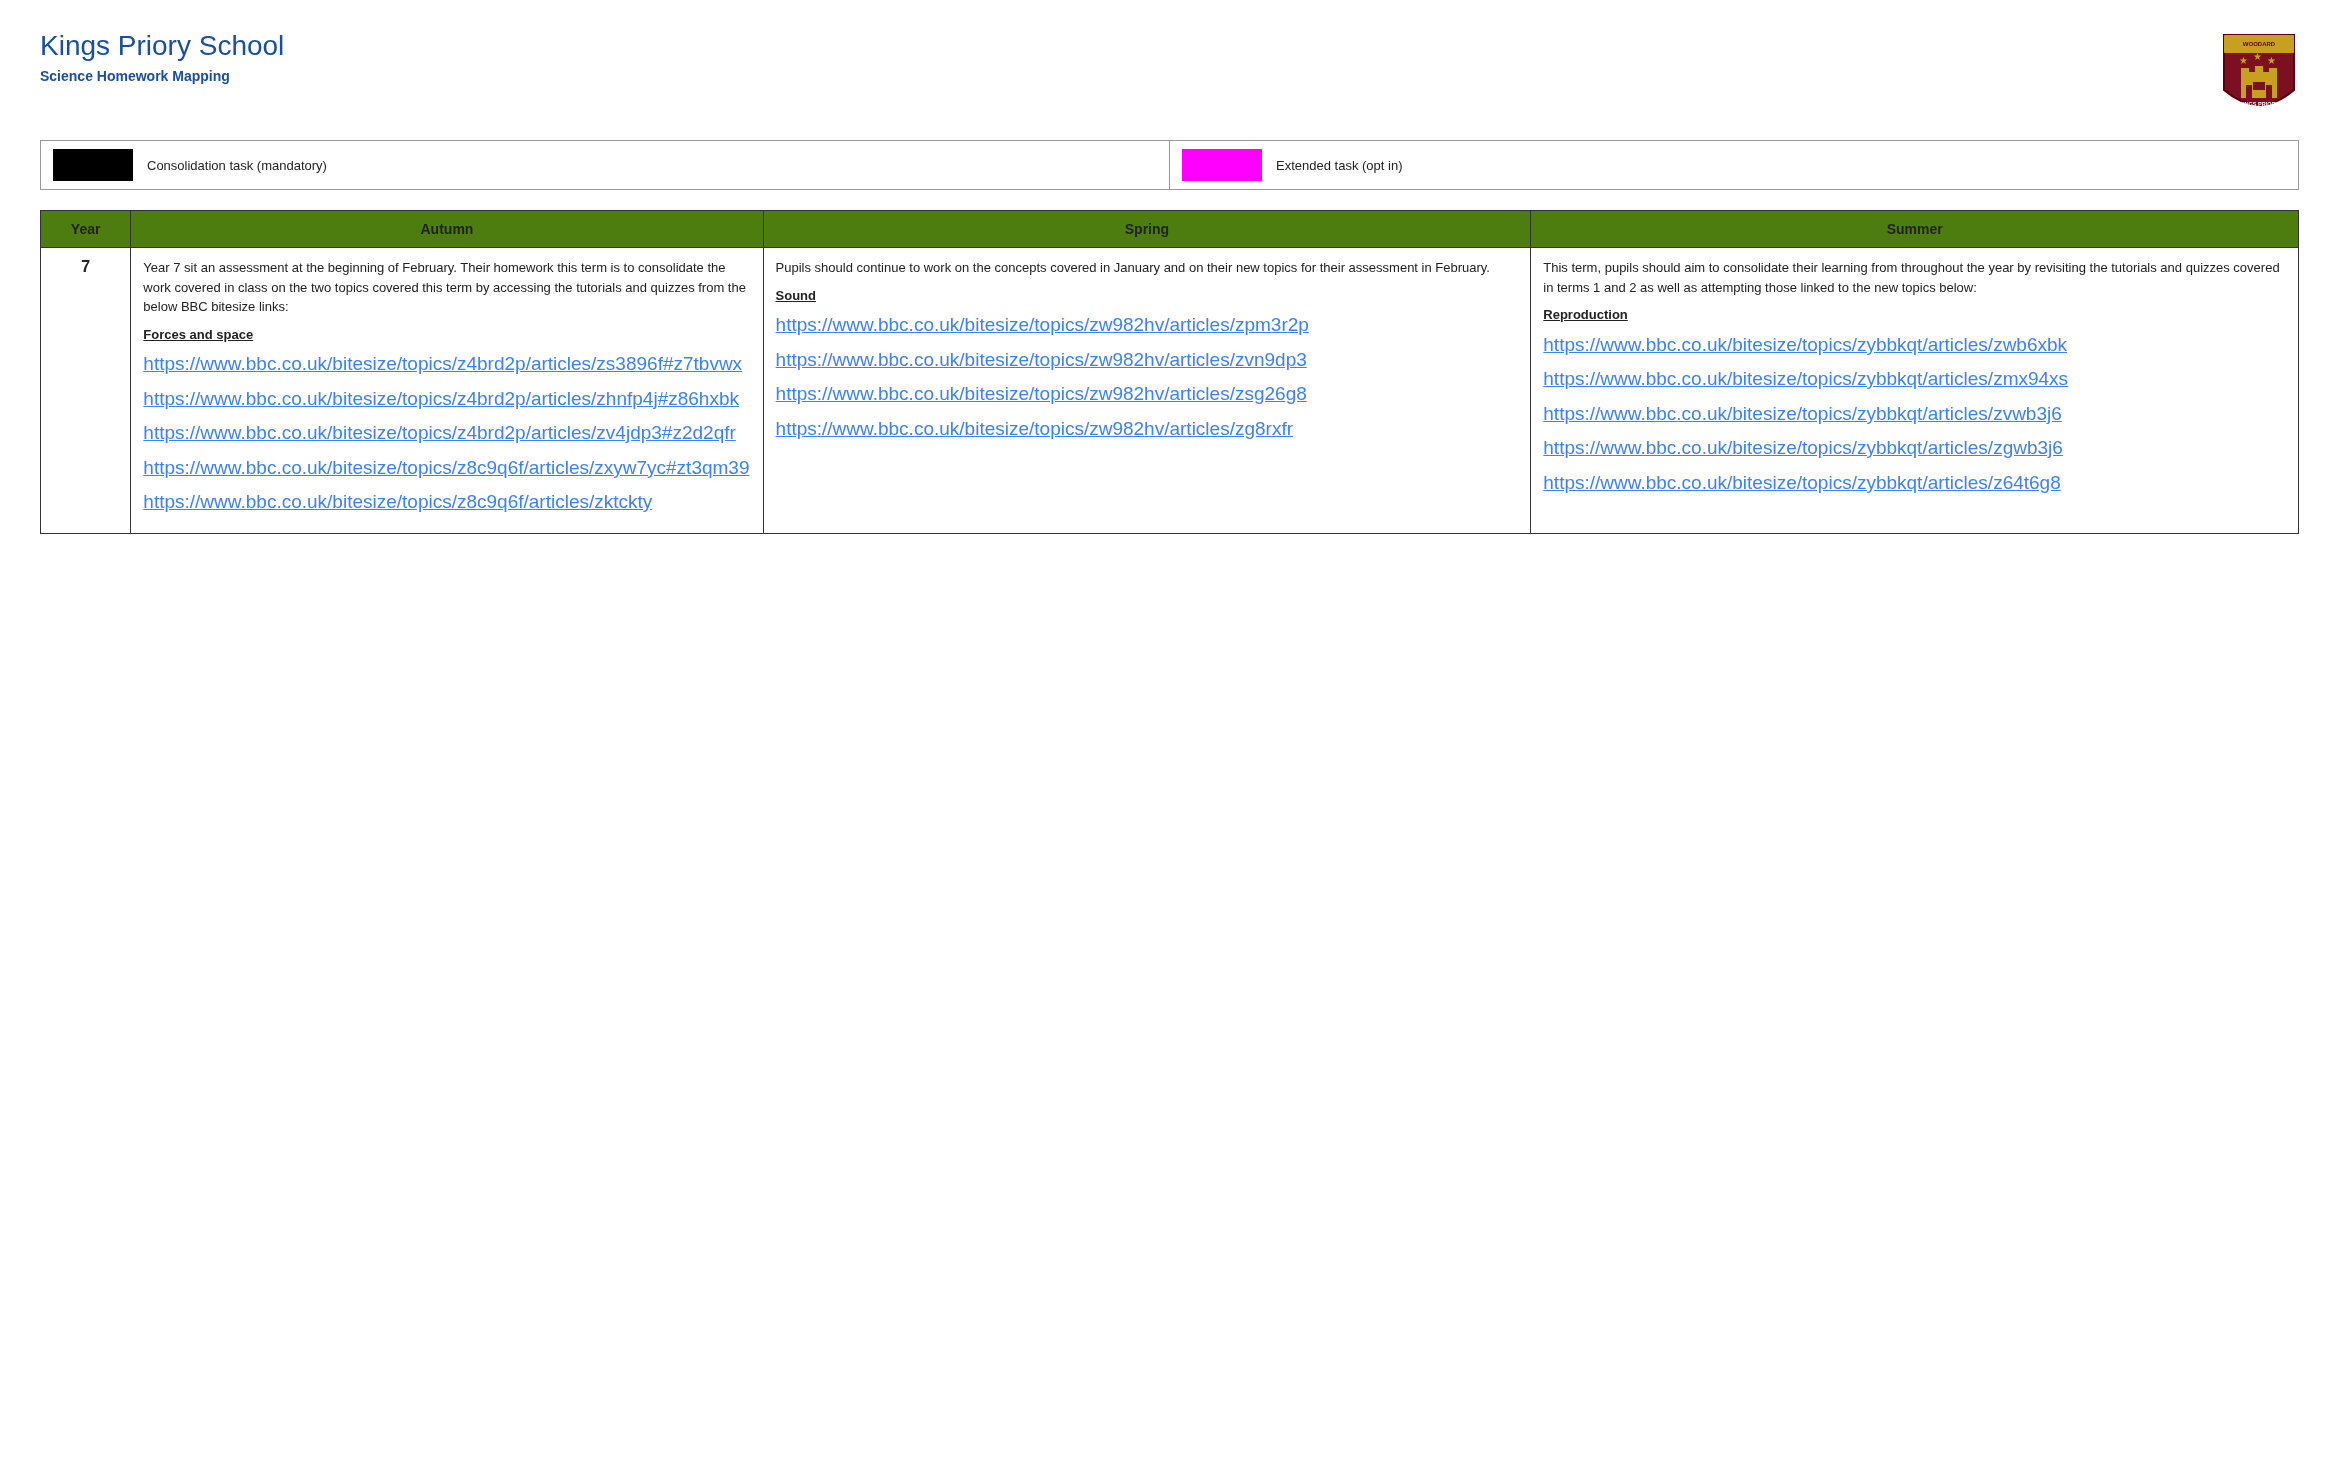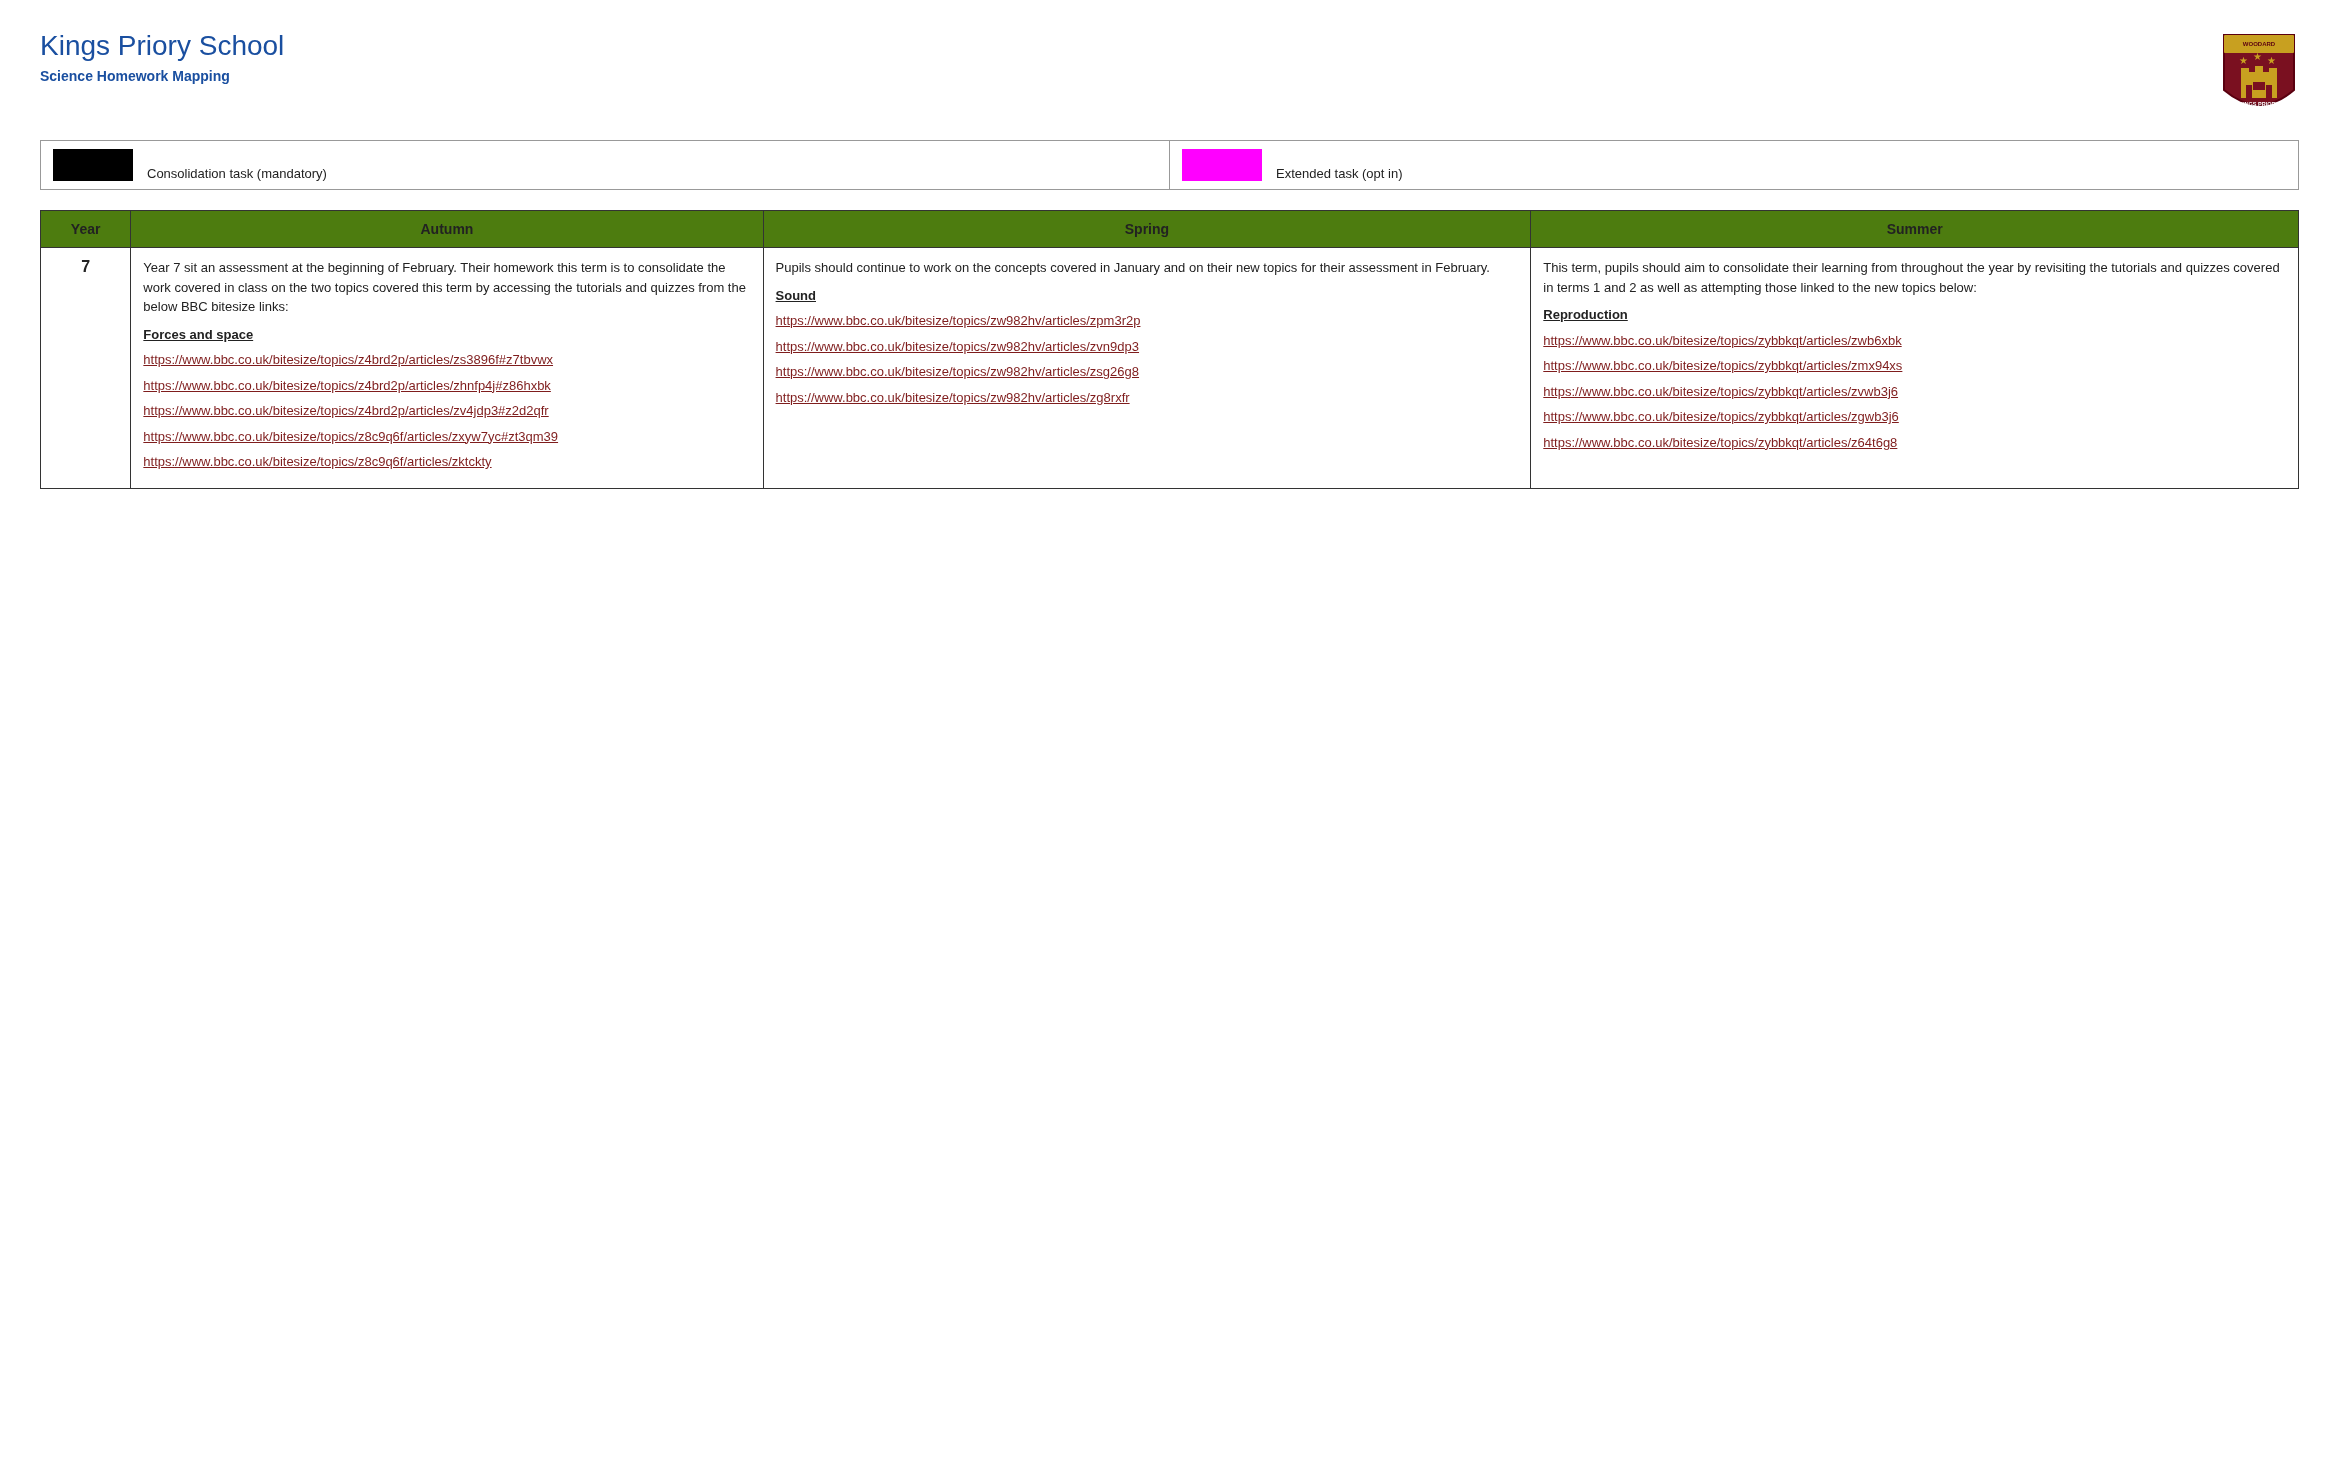--- a/index.html
+++ b/index.html
@@ -47,21 +47,21 @@
       color: #333;
       margin-bottom: 6px;
     }
     .key-row {
       display: flex;
       border: 1px solid #999;
       width: 100%;
     }
     .key-item {
       display: flex;
-      align-items: flex-end;
+      align-items: center;
       padding: 8px 12px;
       flex: 1;
       border-right: 1px solid #999;
     }
     .key-item:last-child {
       border-right: none;
     }
     .key-color-box {
       width: 80px;
       height: 32px;
@@ -104,25 +104,25 @@
     .cell-content p {
       margin-bottom: 8px;
     }
     .cell-content .section-title {
       font-weight: bold;
       text-decoration: underline;
       margin-bottom: 6px;
       display: block;
     }
     .cell-content a {
-      color: #7f1d1d;
+      color: #3b82f6;
       text-decoration: underline;
       display: block;
       margin-bottom: 6px;
-      font-size: 13px;
+      font-size: 19px;
       word-break: break-all;
     }
   </style>
 </head>
 <body>
 
 <div class="header-area">
   <div>
     <div class="school-title">Kings Priory School</div>
     <div class="subtitle">Science Homework Mapping</div>

